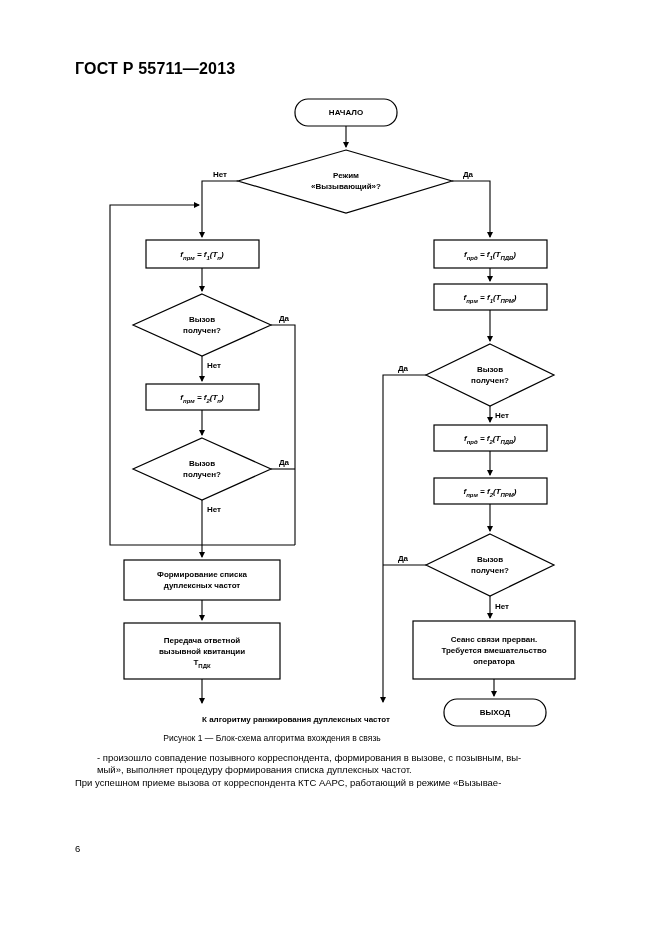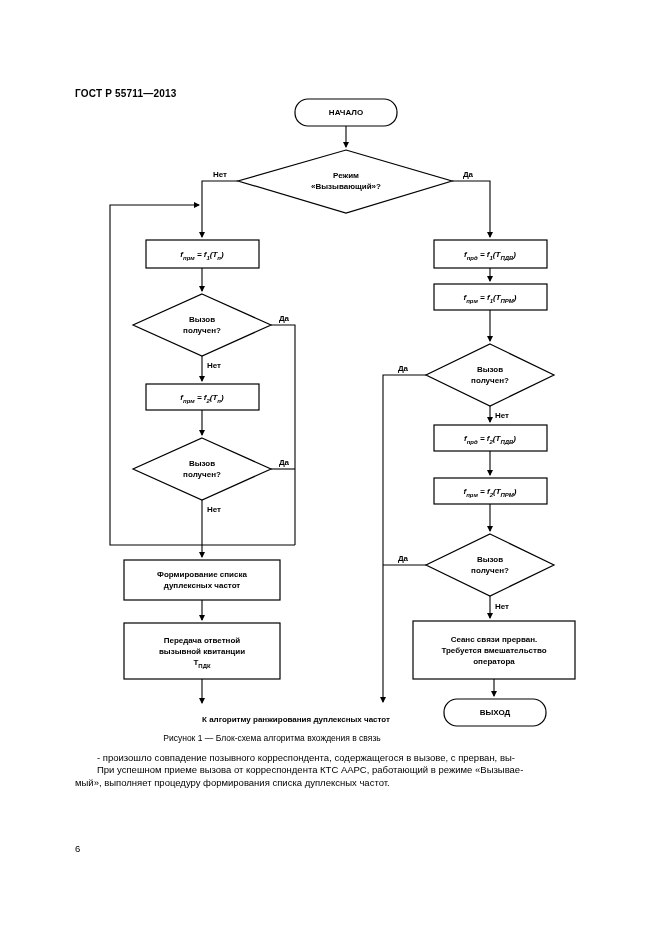--- a/index.html
+++ b/index.html
@@ -4,21 +4,21 @@
 <style>
   * { margin:0; padding:0; box-sizing:border-box; }
   html,body { background:#ffffff; }
   body { font-family:"Liberation Sans", sans-serif; color:#000; }
   .page {
     position:relative; width:661px; height:936px; background:#fff;
     margin:0 auto; overflow:hidden;
   }
   .doc-header {
     position:absolute; left:75px; top:60px;
-    font-size:10px; font-weight:bold; letter-spacing:.2px;margin-top:28px;
+    font-size:16px; font-weight:bold; letter-spacing:.2px;
   }
   svg.flowchart { position:absolute; left:0; top:0; }
   svg.flowchart text {
     font-family:"Liberation Sans", sans-serif;
   }
   .node-text { font-size:8px; font-weight:bold; }
   .branch-label { font-size:8px; font-weight:bold; }
   .formula { font-style:italic; }
   .goto-text { font-size:8px; font-weight:bold; }
   .fig-caption {
@@ -126,23 +126,23 @@
       <text x="502" y="609">Нет</text>
     </g>
 
     <text class="goto-text" x="296" y="722" text-anchor="middle" fill="#000">К алгоритму ранжирования дуплексных частот</text>
   </svg>
 
   <div class="fig-caption">Рисунок 1 — Блок-схема алгоритма вхождения в связь</div>
 
   <div class="body-text">
     <div class="para">
-        <div><span>- произошло совпадение позывного корреспондента, содержащегося в вызове, с прерван, вы-</span></div>
+        <div><span>- произошло совпадение позывного корреспондента, формирования в вызове, с позывным, вы-</span></div>
       </div>
     <div class="para">
+        <div><span>мый», выполняет процедуру формирования списка дуплексных частот.</span></div>
         <div><span>При успешном приеме вызова от корреспондента КТС ААРС, работающий в режиме «Вызывае-</span></div>
-        <div><span>мый», выполняет процедуру формирования списка дуплексных частот.</span></div>
       </div>
   </div>
 
   <div class="page-number">6</div>
 
 </div>
 
 </body></html>

